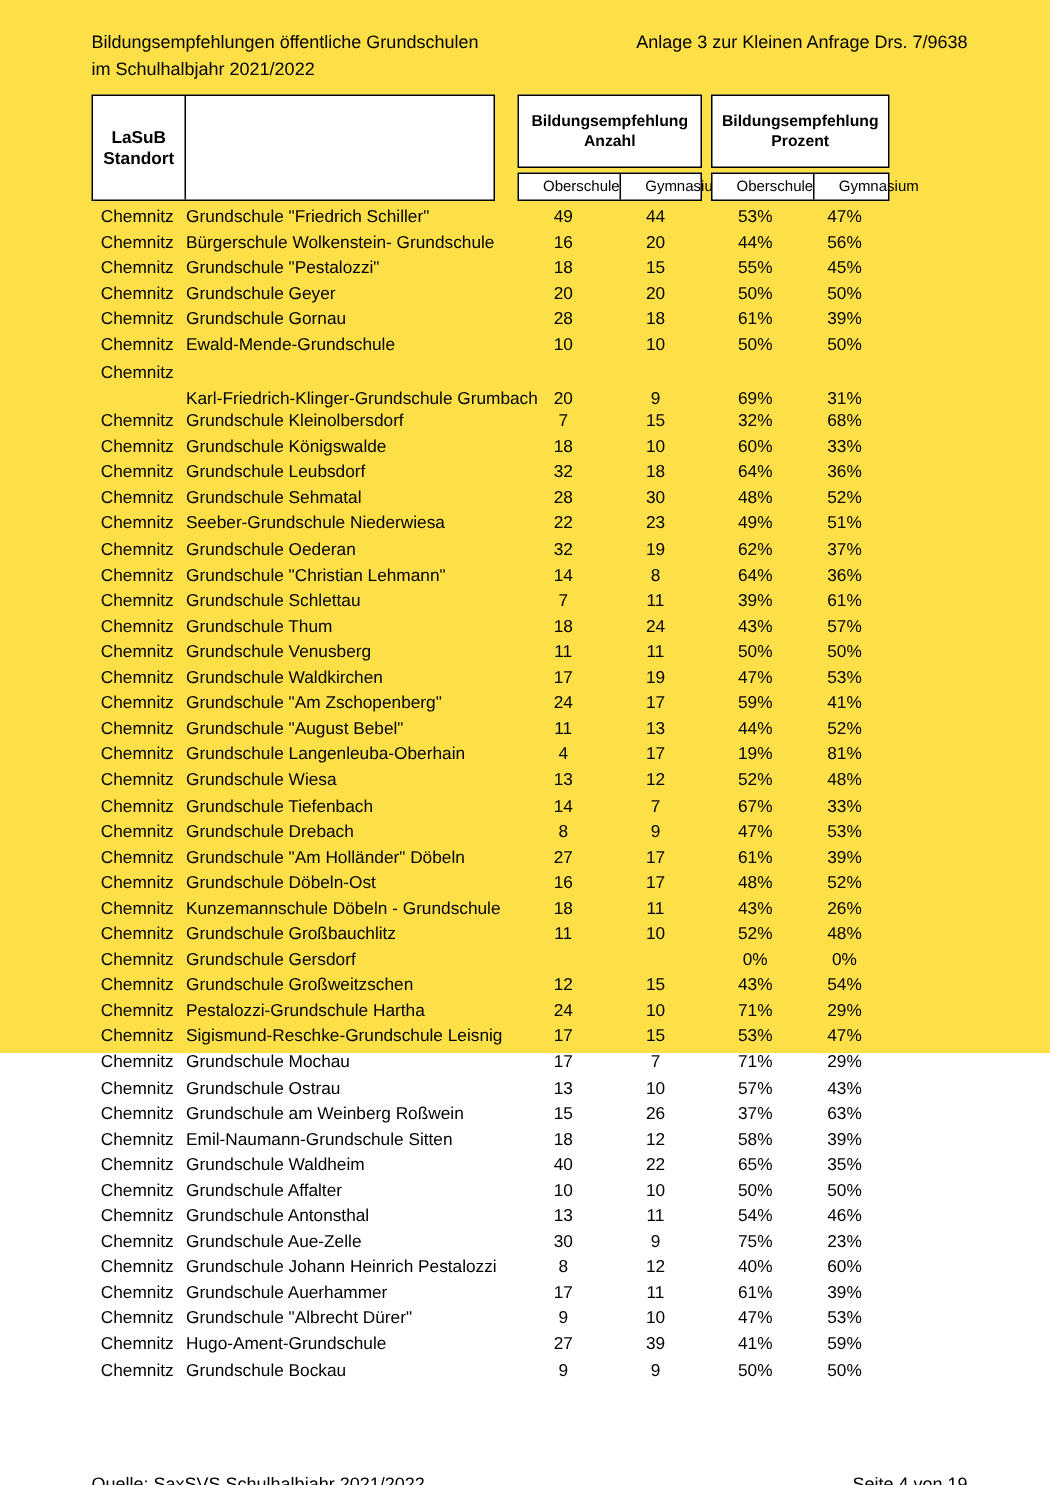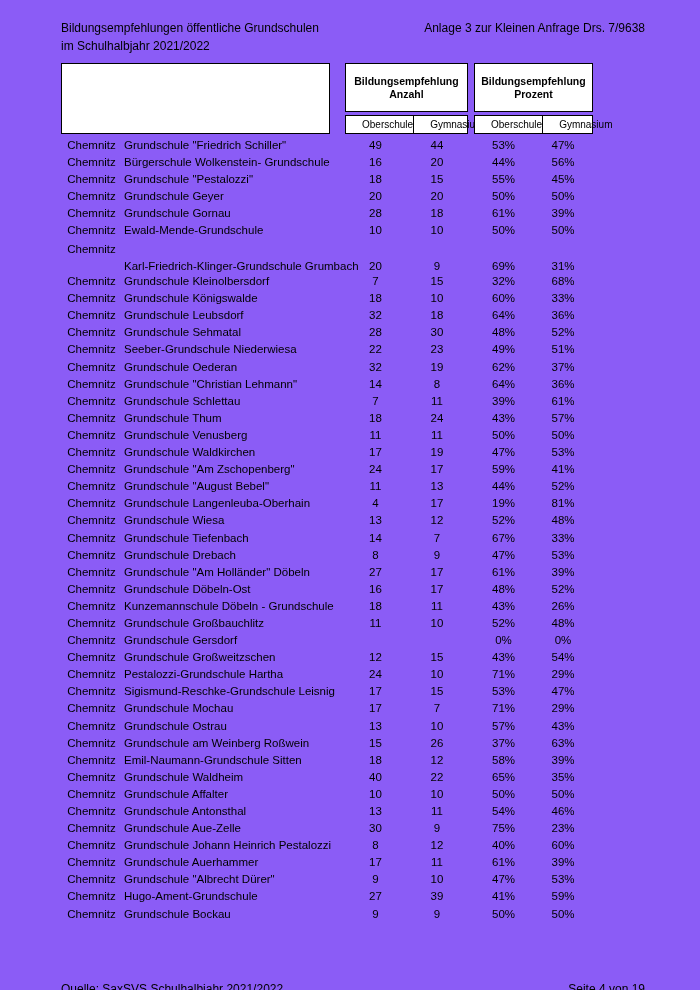--- a/index.html
+++ b/index.html
@@ -1,17 +1,17 @@
 <!DOCTYPE html>
 <html><head>
 <meta charset="utf-8">
 <style>
   html,body{margin:0;padding:0;background:#ffffff;}
   body{width:700px;height:990px;overflow:hidden;font-family:"Liberation Sans",sans-serif;color:#000;}
-  .page{position:relative;width:700px;height:990px;background:#8b5cf6;}
+  .page{position:relative;width:700px;height:702px;background:#fde047;}
 
   
   .doc-title{position:absolute;left:61px;top:19px;font-size:12px;line-height:18px;}
   .annex{position:absolute;right:55px;top:19px;font-size:12px;line-height:18px;text-align:right;}
 
   
   .hbox{position:absolute;box-sizing:border-box;border:1px solid #000;background:#fff;}
   .box-left{left:61px;top:63px;width:269px;height:71px;display:flex;}
   .cell-lasub{width:61px;border-right:1px solid #000;display:flex;flex-direction:column;justify-content:center;align-items:center;font-weight:bold;font-size:11.5px;line-height:14px;text-align:center;}
   .cell-schule{flex:1;display:flex;justify-content:center;align-items:center;font-weight:bold;font-size:11.5px;}
@@ -46,20 +46,24 @@
 
 <div class="page">
 
   <div class="doc-title">
     <div>Bildungsempfehlungen öffentliche Grundschulen</div>
     <div>im Schulhalbjahr 2021/2022</div>
   </div>
   <div class="annex">Anlage 3 zur Kleinen Anfrage Drs. 7/9638</div>
 
   <div class="hbox box-left">
+    <div class="cell-lasub">
+      <span>LaSuB</span>
+      <span>Standort</span>
+    </div>
   </div>
 
   <div class="hbox box-group box-anzahl">
     <span>Bildungsempfehlung</span>
     <span>Anzahl</span>
   </div>
   <div class="hbox box-group box-prozent">
     <span>Bildungsempfehlung</span>
     <span>Prozent</span>
   </div>

